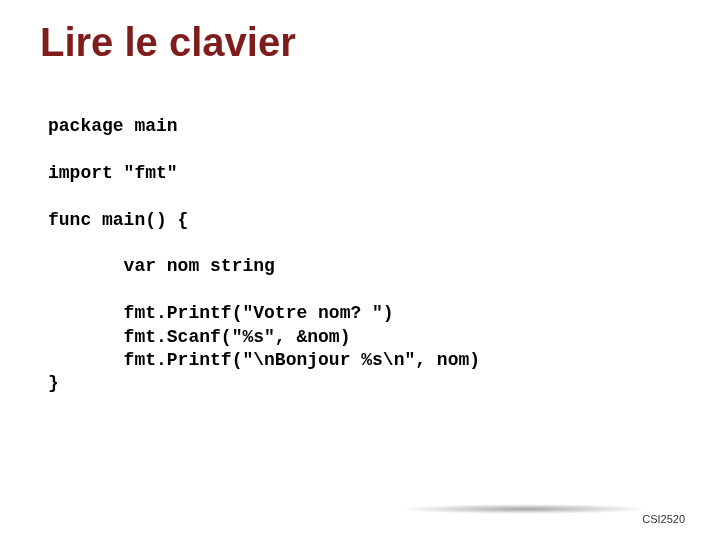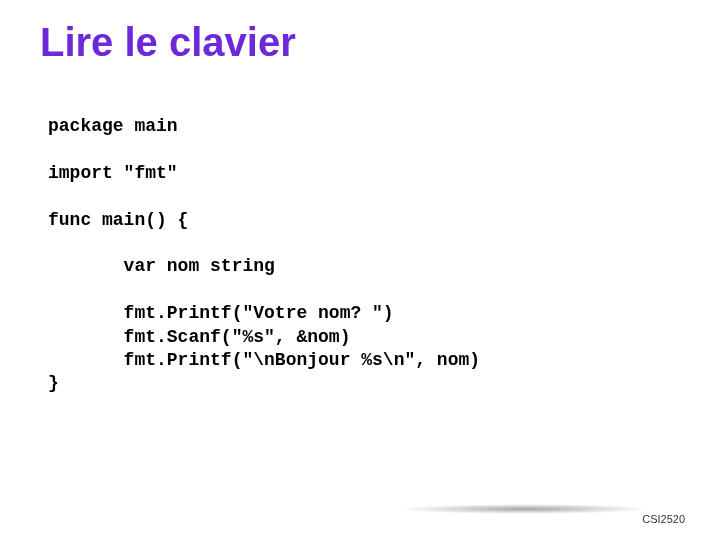--- a/index.html
+++ b/index.html
@@ -17,21 +17,21 @@
     }
     .slide {
       width: 100%;
       height: 100%;
       padding: 20px 40px 20px 40px;
       position: relative;
     }
     .title {
       font-size: 40px;
       font-weight: bold;
-      color: #6d28d9;
+      color: #7f1d1d;
       margin-bottom: 50px;
       font-family: "Segoe UI", Candara, Arial, sans-serif;
     }
     .code-block {
       font-family: "Courier New", Courier, monospace;
       font-size: 18px;
       font-weight: bold;
       color: #000000;
       line-height: 1.3;
       white-space: pre;

